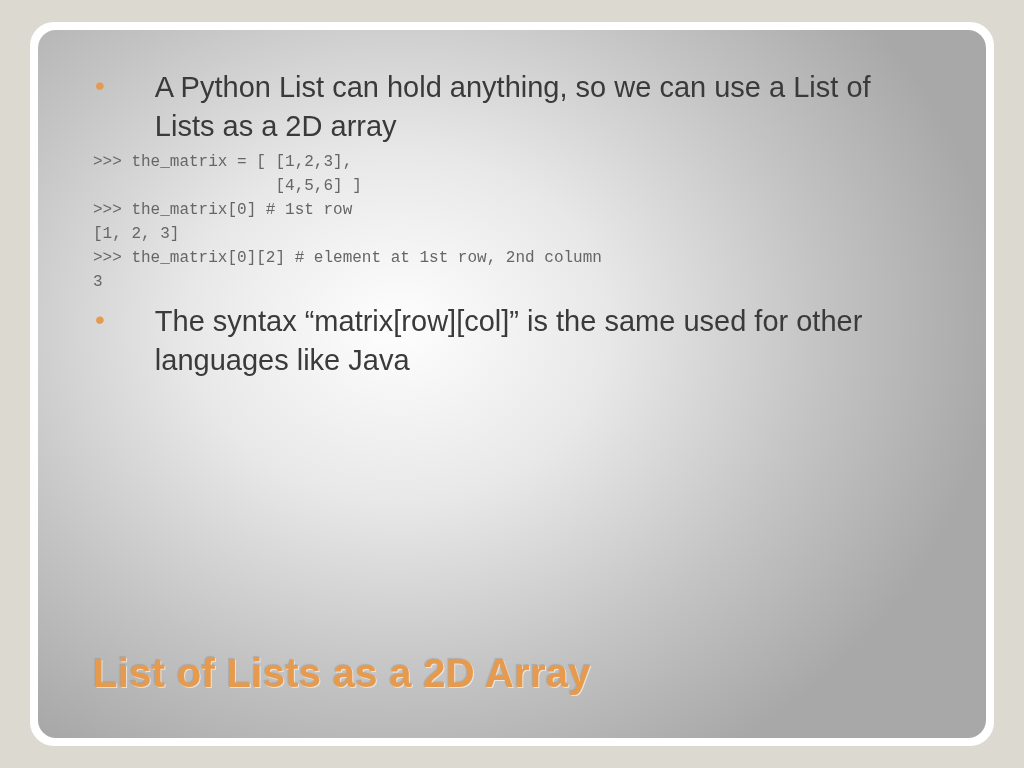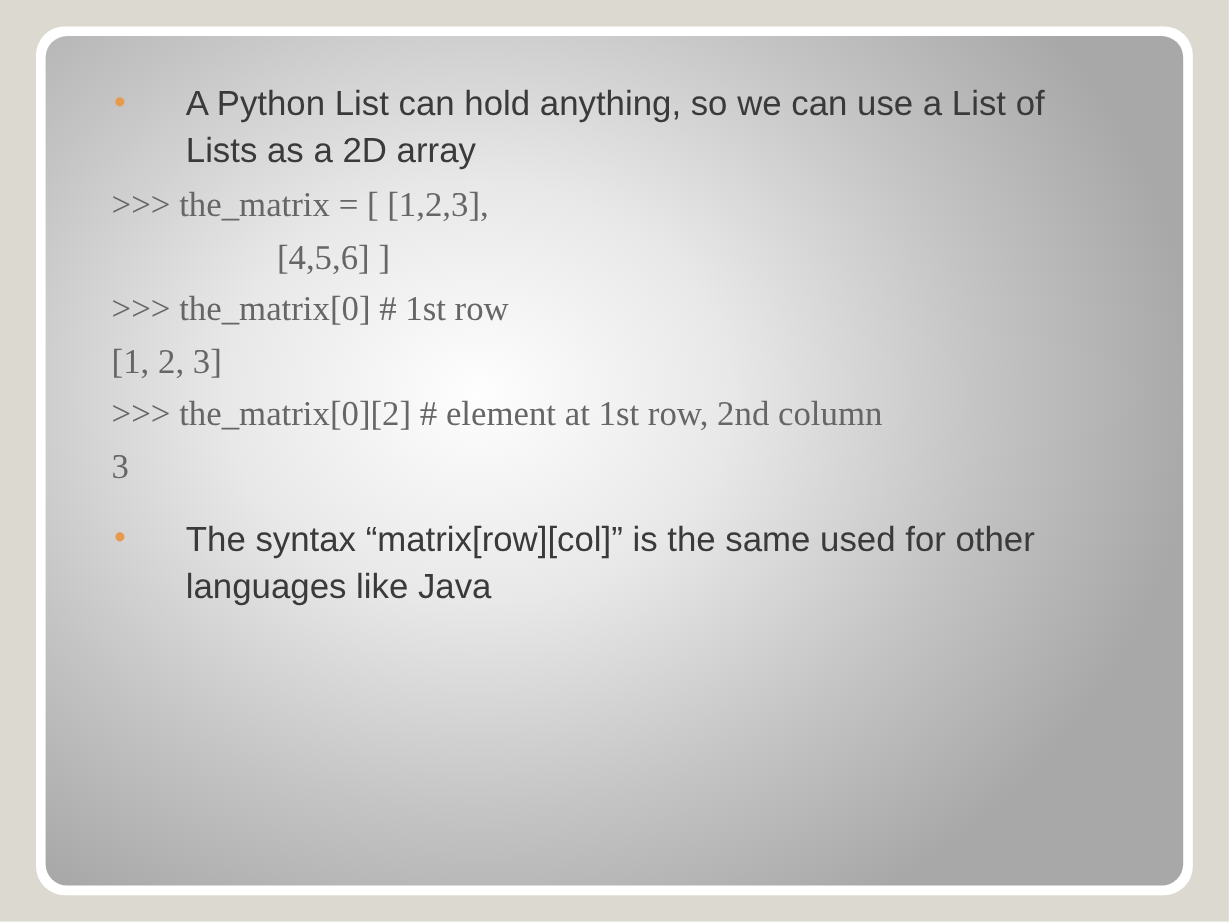--- a/index.html
+++ b/index.html
@@ -47,25 +47,25 @@
       top: -2px;
     }
     .bullet-text {
       font-size: 29px;
       line-height: 1.35;
       color: #3a3a3a;
       flex: 1;
       margin-left: 38px;
     }
     .code-block {
-      font-family: Liberation Serif, serif;
-      font-size: 29px;
+      font-family: Liberation Mono, monospace;
+      font-size: 16px;
       color: #666;
       line-height: 1.5;
-      margin: 4px 0 20px 0;
+      margin: 4px 0 8px 0;
       white-space: pre;
     }
     .slide-title {
       position: absolute;
       bottom: 42px;
       left: 55px;
       font-size: 40px;
       font-weight: bold;
       color: #e89a4c;
       text-shadow: 1px 1px 0 rgba(255,255,255,0.6), -1px -1px 1px rgba(100,100,100,0.25);
@@ -91,14 +91,15 @@
 <span>&gt;&gt;&gt; the_matrix[0][2] # element at 1st row, 2nd column</span>
 <span>3</span></div>
 
       <div class="bullet-line">
         <span class="bullet-dot">•</span>
         <span class="bullet-text">The syntax “matrix[row][col]” is the same used for other languages like Java</span>
       </div>
 
     </div>
 
+    <div class="slide-title">List of Lists as a 2D Array</div>
   </div>
 </div>
 
 </body></html>

